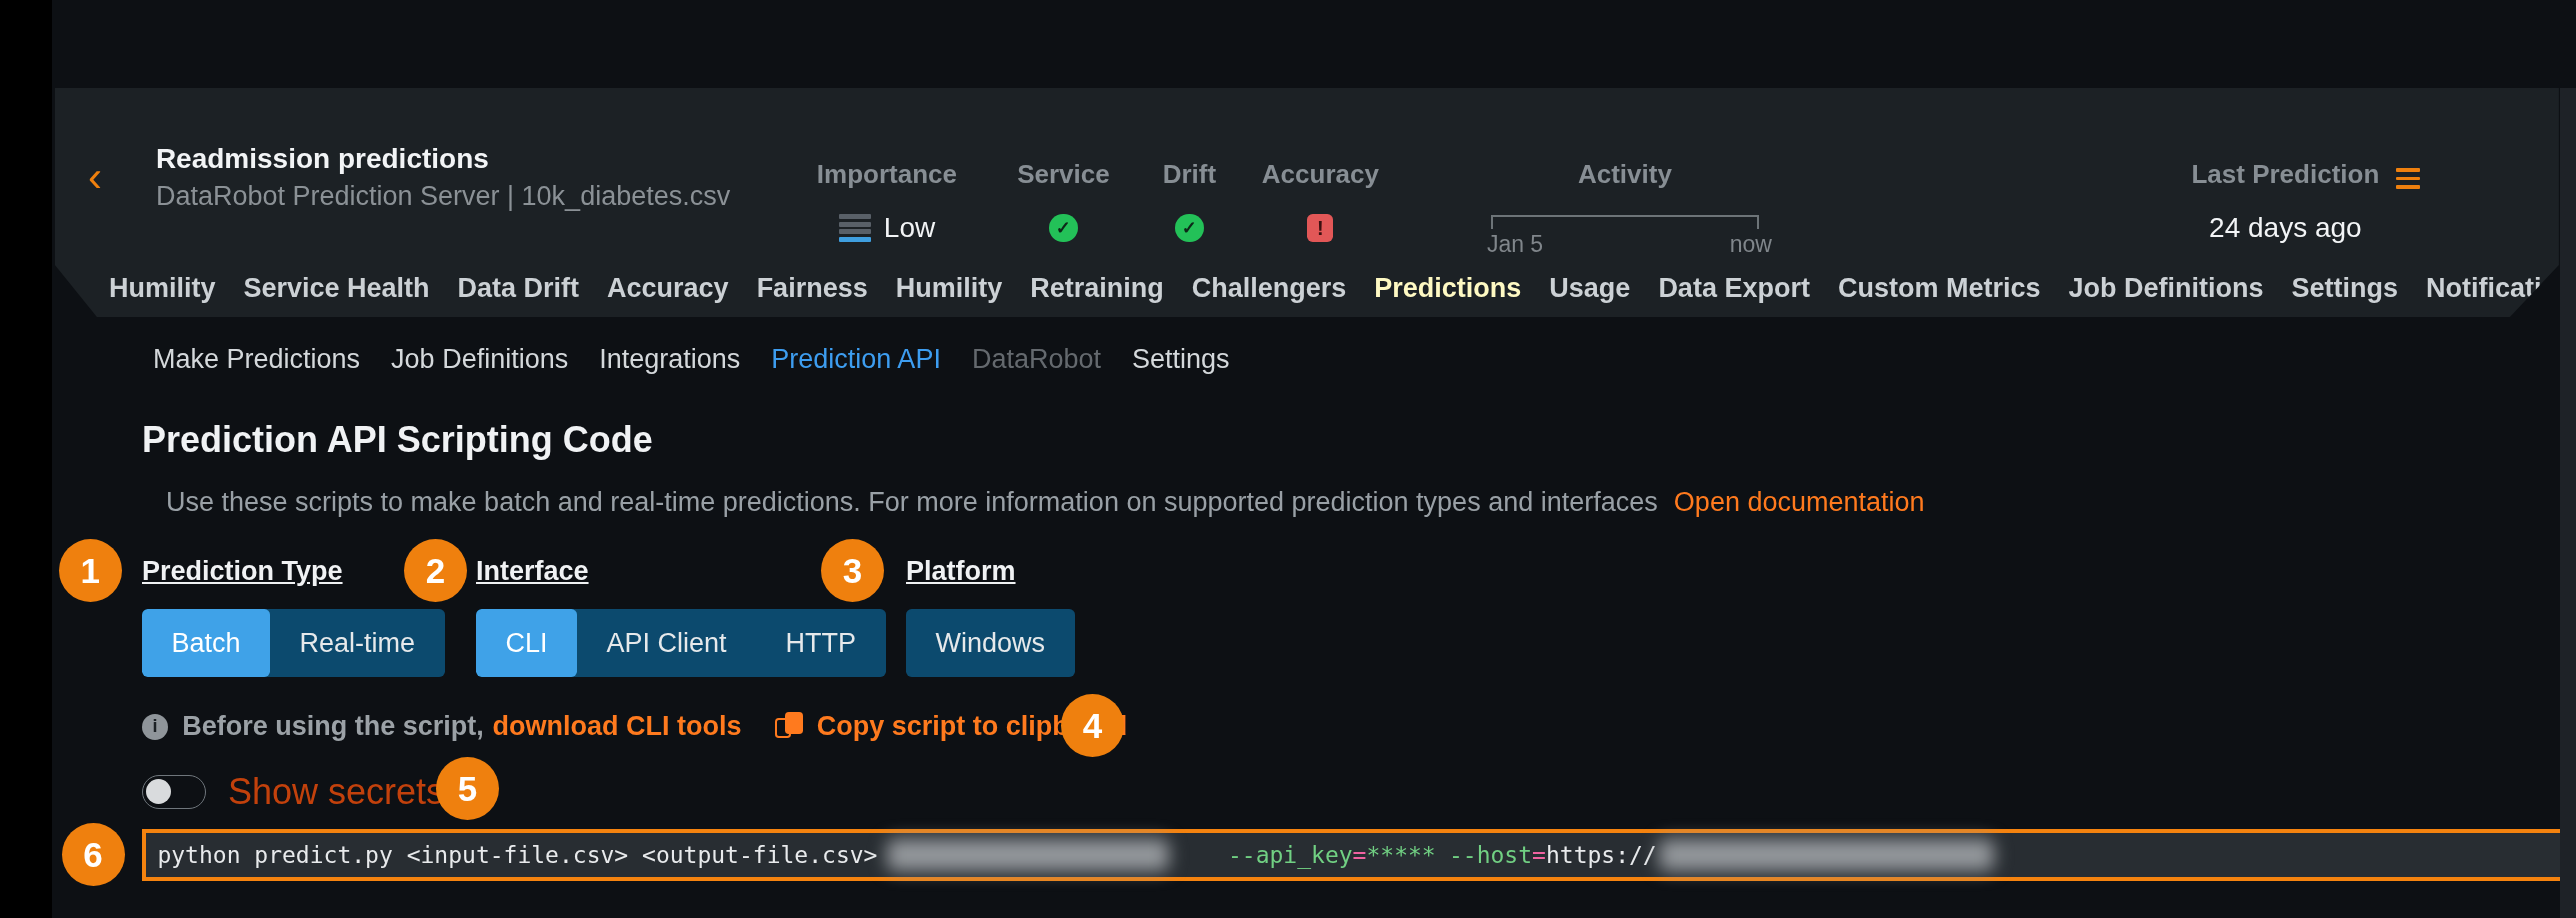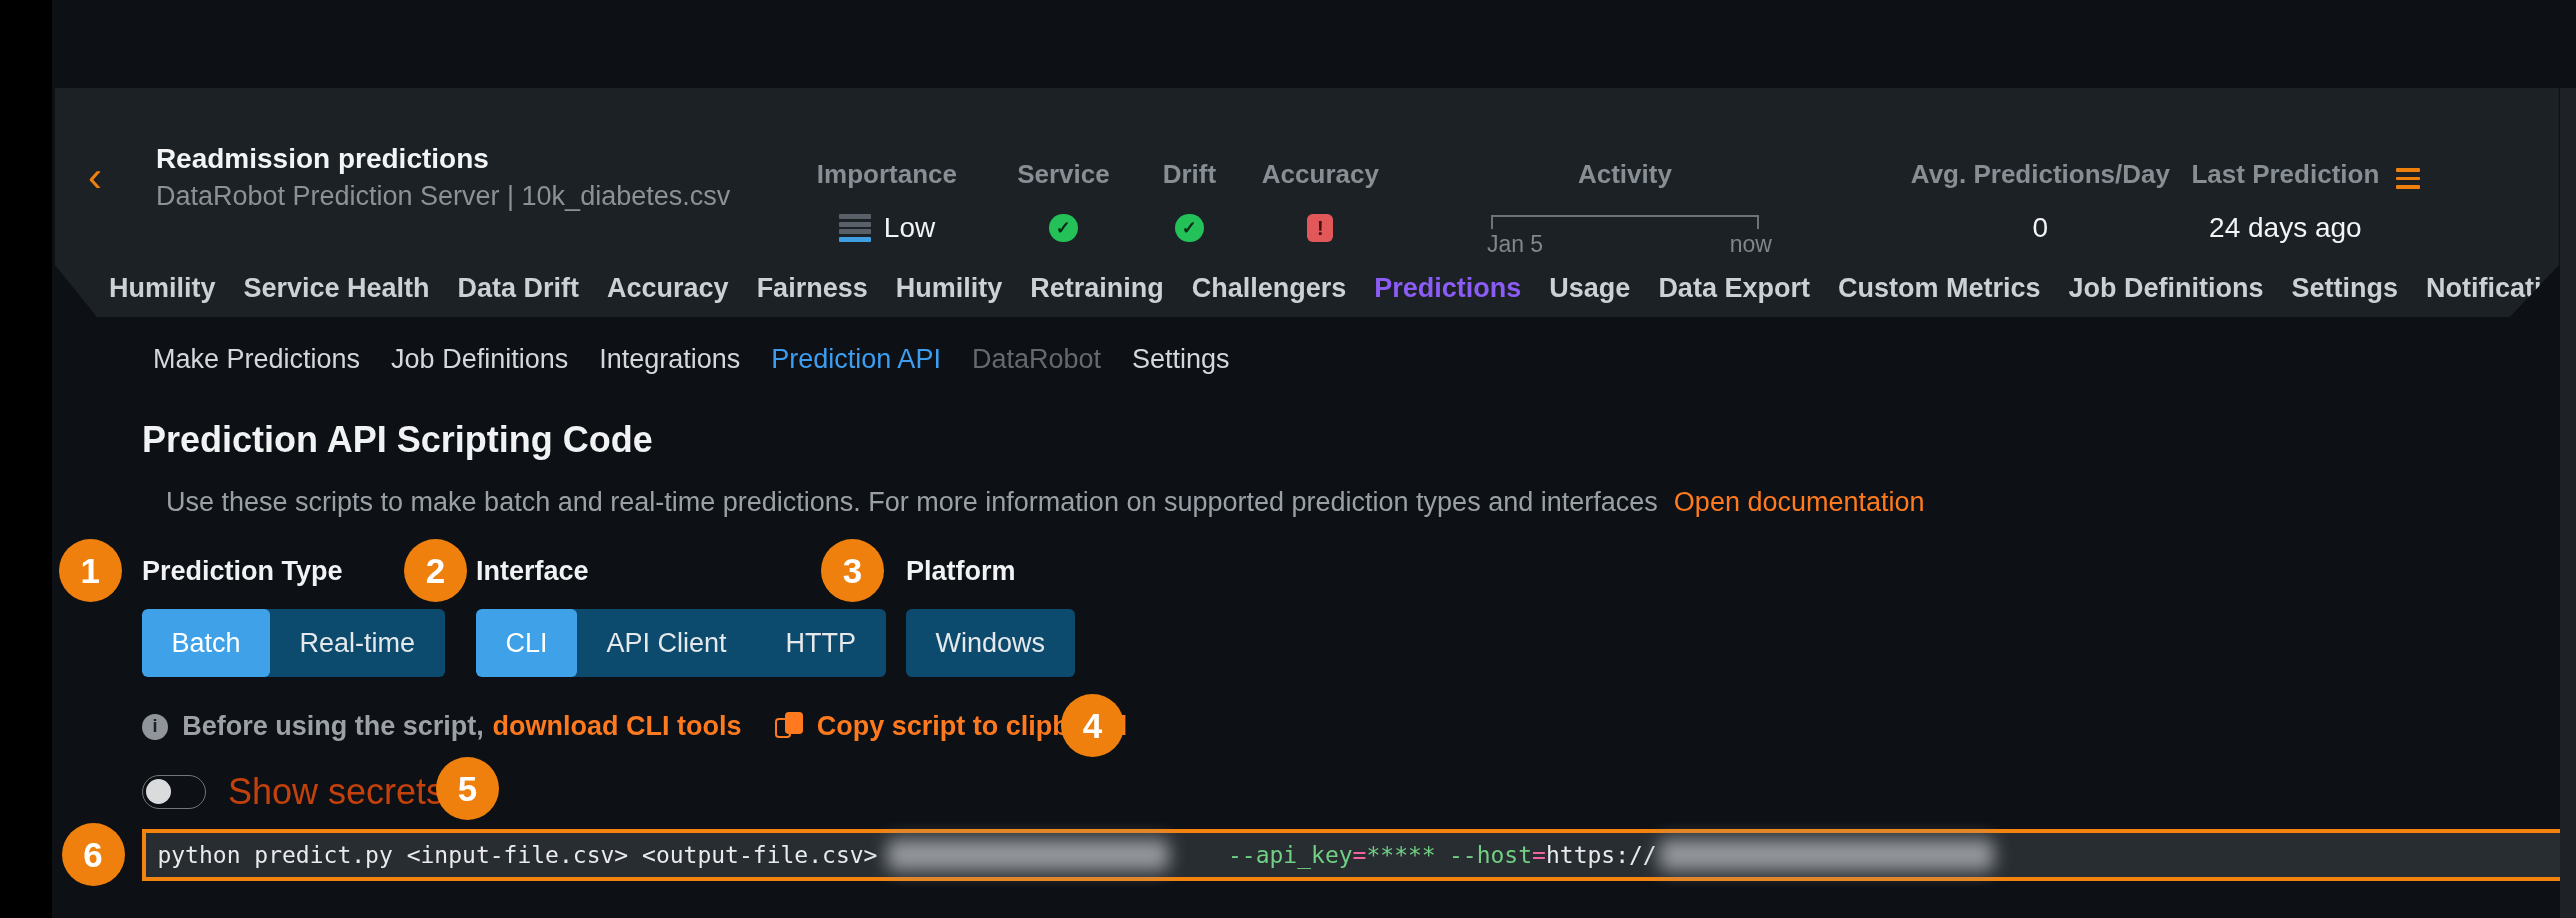--- a/index.html
+++ b/index.html
@@ -50,34 +50,34 @@
   #activity-range { display:flex; justify-content:space-between; width:285px; margin:1.9px auto 0;
     font-size:23px; color:#80868b; }
 
   #menu-icon { position:absolute; left:2341px; top:80px; display:flex; flex-direction:column; gap:4.8px; cursor:pointer; }
   #menu-icon i { display:block; width:24px; height:3.8px; background:#ef800e; border-radius:1px; }
 
   
   #tabs-row { position:absolute; left:54px; bottom:9.5px; height:38px; display:flex; gap:28px; align-items:center;
     font-size:27px; font-weight:bold; color:#ccd1d5; }
   #tabs-row .tab { cursor:pointer; white-space:nowrap; }
-  #tabs-row .tab.active { color:#8b5cf6; }
+  #tabs-row .tab.active { color:#fef9c3; }
 
   
   #subtabs-row { position:absolute; left:101px; top:344px; display:flex; gap:31px; font-size:27px; color:#d4d8db; }
   #subtabs-row .subtab { cursor:pointer; white-space:nowrap; }
   #subtabs-row .subtab.active { color:#3d9df0; }
   #subtabs-row .subtab.disabled { color:#64696e; }
 
   
   #page-title { position:absolute; left:90px; top:419px; font-size:36px; font-weight:bold; color:#f0f2f4; }
   #page-desc { position:absolute; left:90px; top:487px; font-size:27px; color:#99a0a6; white-space:nowrap;margin-left:24px; }
   #page-desc .doc-link { color:#ff7a1e; margin-left:8.6px; cursor:pointer; }
 
-  .control-label { position:absolute; top:556px; font-size:27px; font-weight:bold; color:#f0f2f4; }
+  .control-label { position:absolute; top:556px; font-size:27px; font-weight:bold; color:#f0f2f4;text-decoration:underline; }
   #label-prediction-type { left:90px; }
   #label-interface { left:424px; }
   #label-platform { left:854px; }
 
   .btn-group { position:absolute; top:609px; height:68px; display:flex; background:#0c4a6e; border-radius:5.7px; overflow:hidden; }
   #group-prediction-type { left:90px; }
   #group-interface { left:424px; }
   #group-platform { left:854px; }
   .btn-group .opt { display:flex; align-items:center; justify-content:center; padding:0 29.5px;
     font-size:27px; color:#e6e9eb; cursor:pointer; white-space:nowrap; }
@@ -165,24 +165,20 @@
             <span class="alert-icon">!</span>
           </div>
       </div>
       <div class="stat" id="stat-activity">
         <div class="stat-label">Activity</div>
         <div id="activity-spark"></div>
         <div id="activity-range">
           <span>Jan 5</span>
           <span>now</span>
         </div>
-      </div>
-      <div class="stat" id="stat-avg">
-        <div class="stat-label">Avg. Predictions/Day</div>
-        <div class="stat-value">0</div>
       </div>
       <div class="stat" id="stat-last">
         <div class="stat-label">Last Prediction</div>
         <div class="stat-value">24 days ago</div>
       </div>
       <div id="menu-icon">
           <i></i>
           <i></i>
           <i></i>
         </div>

